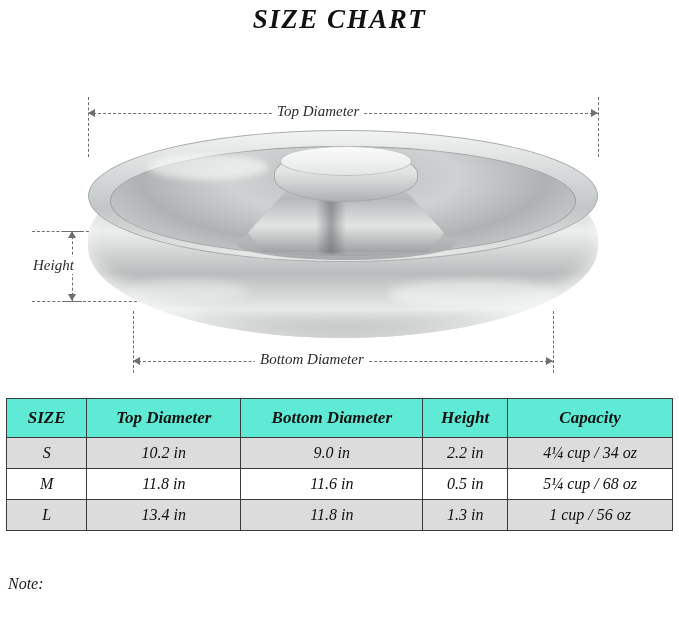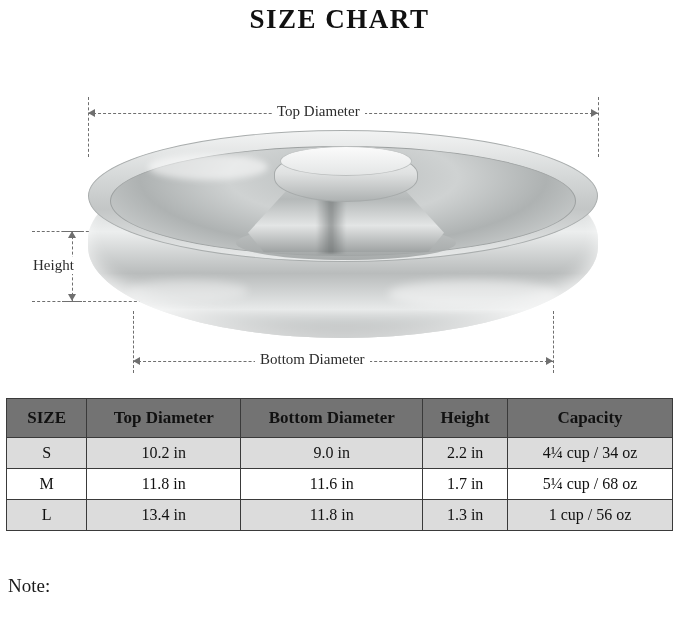--- a/index.html
+++ b/index.html
@@ -12,20 +12,21 @@
     height: 643px;
     font-family: "Liberation Serif", serif;
     color: #000000;
     position: relative;
     overflow: hidden;
   }
   .page {
     position: relative;
     width: 679px;
     height: 643px;
+    font-style: italic;
   }
 
   
   .title {
     text-align: center;
     font-family: "Liberation Serif", serif;
     font-weight: bold;
     font-size: 27px;
     letter-spacing: 1.5px;
     padding-top: 4px;
@@ -212,21 +213,21 @@
   th, td {
     border: 1px solid #3a3a3a;
     text-align: center;
     font-size: 16px;
     padding: 6px 2px;
     color: #111111;
   }
   thead th {
     font-weight: bold;
     font-size: 17px;
-    background: #737373;
+    background: #5eead4;
     padding: 9px 2px;
   }
   tbody tr.shaded td {
     background: #dcdcdc;
   }
   tbody tr.plain td {
     background: #ffffff;
   }
   .col-size  { width: 78px; }
   .col-top   { width: 155px; }
@@ -234,21 +235,21 @@
   .col-h     { width: 82px; }
   .col-cap   { width: 167px; }
 
   
   .note {
     position: absolute;
     left: 8px;
     top: 573px;
     width: 665px;
     font-family: "Liberation Serif", serif;
-    font-size: 19px;
+    font-size: 16px;
     line-height: 1.35;
     color: #1a1a1a;
   }
   .note-line { white-space: nowrap; }
 </style>
 </head>
 <body>
 
 <div class="page">
 
@@ -311,21 +312,21 @@
           <td>S</td>
           <td>10.2 in</td>
           <td>9.0 in</td>
           <td>2.2 in</td>
           <td>4¼ cup / 34 oz</td>
         </tr>
         <tr class="plain">
           <td>M</td>
           <td>11.8 in</td>
           <td>11.6 in</td>
-          <td>1.7 in</td>
+          <td>0.5 in</td>
           <td>5¼ cup / 68 oz</td>
         </tr>
         <tr class="shaded">
           <td>L</td>
           <td>13.4 in</td>
           <td>11.8 in</td>
           <td>1.3 in</td>
           <td>1 cup / 56 oz</td>
         </tr>
       </tbody>

